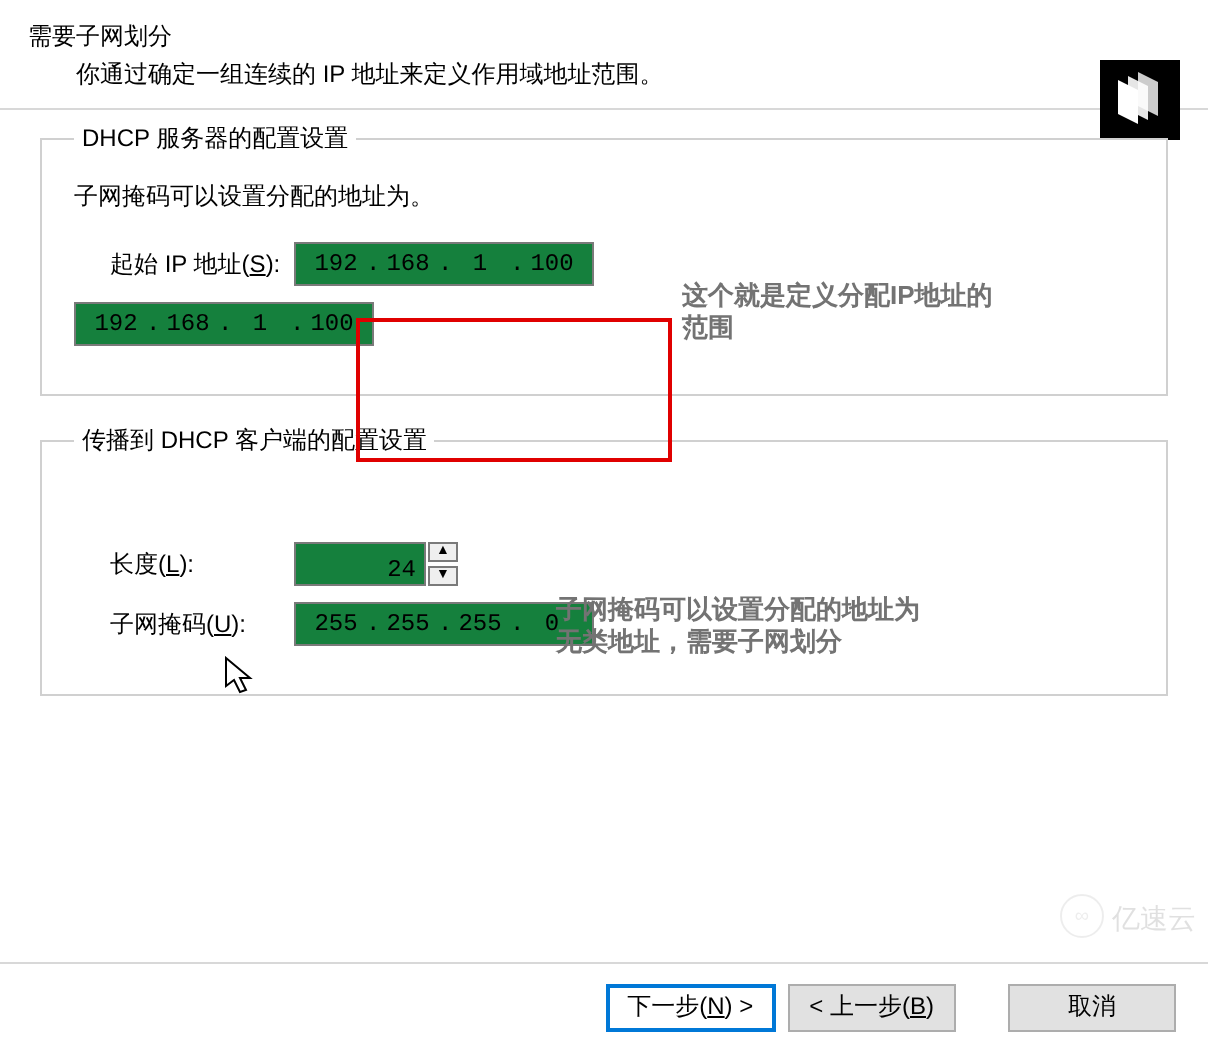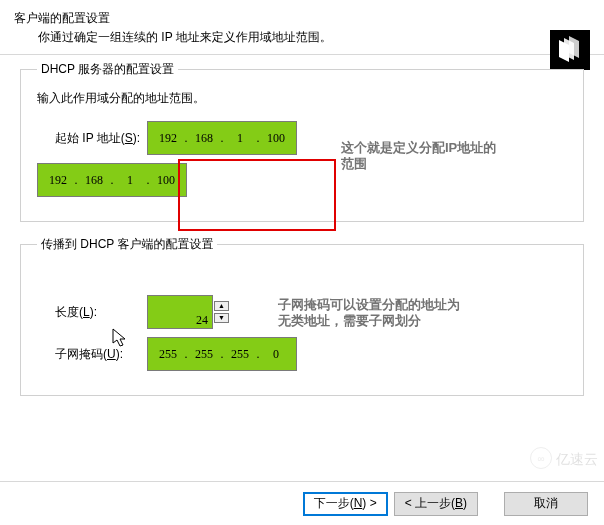--- a/index.html
+++ b/index.html
@@ -68,23 +68,23 @@
     display: flex;
     align-items: center;
     margin: 8px 0;
   }
   .row .lbl {
     width: 110px;
     padding-left: 18px;
   }
   .ip-input, .num-input {
     border: 1px solid #7a7a7a;
-    height: 34px;
-    background:#84cc16;
-    font-family: Liberation Serif, serif;
+    height: 22px;
+    background:#15803d;
+    font-family: Liberation Mono, monospace;
     font-size:12px;
     display:flex;
     align-items:center;
     justify-content:center;
   }
   .ip-input {
     width: 150px;
     text-align:center;
     letter-spacing: 0px;
   }
@@ -185,38 +185,38 @@
     margin:0;
   }
   .underline { text-decoration: underline; }
 </style>
 </head>
 <body>
 
 <div class="dialog">
 
   <div class="header">
-    <div class="header-title">客户端的配置设置</div>
+    <div class="header-title">需要子网划分</div>
     <div class="header-desc">你通过确定一组连续的 IP 地址来定义作用域地址范围。</div>
     <div class="header-icon">
       <svg width="30" height="30" viewBox="0 0 30 30">
         <path d="M4 5 L4 22 L14 27 L14 10 Z"></path>
         <path d="M9 3 L9 20 L19 25 L19 8 Z" opacity="0.9"></path>
         <path d="M14 1 L14 18 L24 23 L24 6 Z" opacity="0.8"></path>
       </svg>
     </div>
   </div>
 
   <hr class="rule">
 
   <div class="content">
 
     <fieldset class="group">
       <legend>DHCP 服务器的配置设置</legend>
-      <div class="desc-line">输入此作用域分配的地址范围。</div>
+      <div class="desc-line">子网掩码可以设置分配的地址为。</div>
 
       <div class="row">
         <div class="lbl">
           <span>起始 IP 地址(</span><span class="underline">S</span><span>):</span>
         </div>
         <div class="ip-input">
           <span class="ip-oct">192</span>
             <span class="ip-dot">.</span>
           <span class="ip-oct">168</span>
             <span class="ip-dot">.</span>

